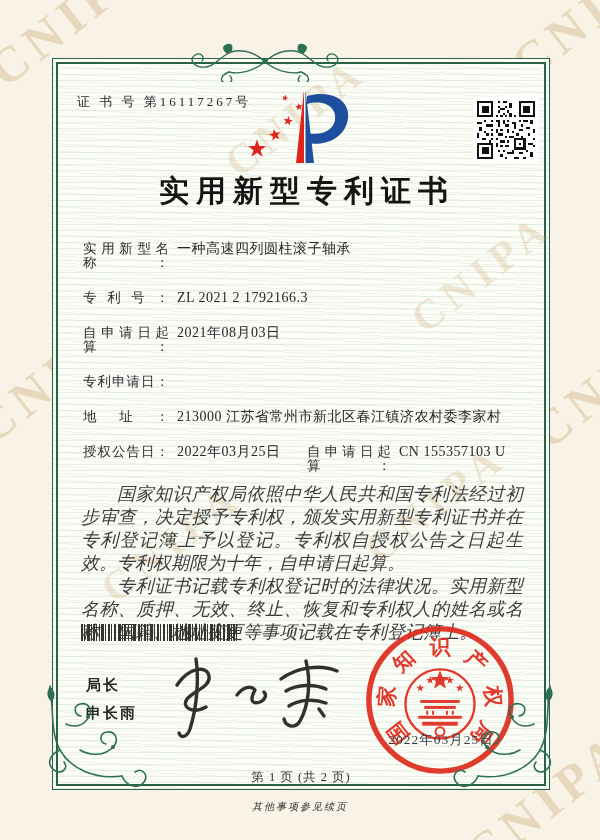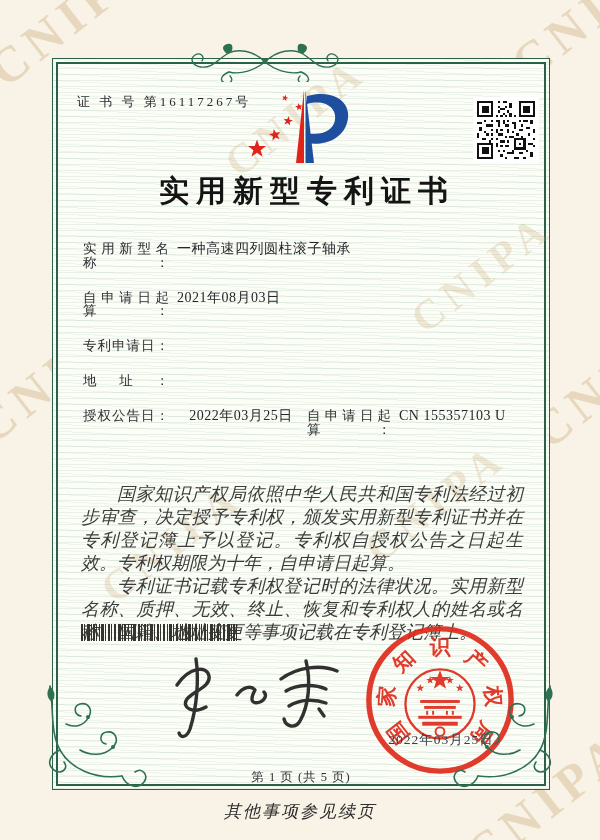--- a/index.html
+++ b/index.html
@@ -50,21 +50,21 @@
     color:#141414;
   }
   
   .fields{position:absolute;left:30px;right:30px;top:183px;}
   .frow{display:flex;align-items:baseline;font-size:14px;margin-bottom:21.5px;line-height:1;}
   .flabel{
     flex:none;width:86px;margin-right:8px;
     text-align:justify;text-align-last:justify;
     color:#2e2e34;font-size:13.5px;
   }
-  .fvalue{color:#26262c;letter-spacing:0.5px;text-align:center;}
+  .fvalue{color:#26262c;letter-spacing:0.5px;}
   .fvalue.fixed{flex:none;width:128px;}
   .flabel.second{width:84px;margin-left:2px;}
   
   .bodytext{
     position:absolute;left:28px;right:26px;top:424px;
     font-size:18px;line-height:23px;color:#3b3b3b;
     text-align:justify;font-style:italic;
   }
   .bodytext p{margin:0;text-indent:2em;}
   
@@ -83,21 +83,21 @@
     position:absolute;left:300px;top:672px;width:176px;text-align:center;
     font-size:13.5px;color:#3c3c48;letter-spacing:1px;z-index:4;
   }
   
   .page-info{
     position:absolute;left:0;top:710px;width:100%;text-align:center;
     font-size:12.5px;color:#2f2f35;letter-spacing:1px;
   }
   .footer-note{
     position:absolute;left:0;top:800px;width:100%;text-align:center;
-    font-size:17px;color:#2e2e2e;letter-spacing:2px;z-index:1;
+    font-size:10px;color:#2e2e2e;letter-spacing:2px;z-index:1;
     font-style:italic;
   }
   
   .flourish{position:absolute;z-index:4;pointer-events:none;}
   .fl-top{left:185px;top:42px;width:160px;height:40px;}
   .fl-bl{left:36px;top:684px;width:114px;height:114px;}
   .fl-br{left:450px;top:684px;width:114px;height:114px;transform:scaleX(-1);}
 </style>
 </head>
 <body>
@@ -167,28 +167,33 @@
       </div>
 
       <h1 class="title" style="margin:0;padding-left:6px;">实用新型专利证书</h1>
 
       <div class="fields">
         <div class="frow">
           <span class="flabel">实用新型名称：</span>
           <span class="fvalue">一种高速四列圆柱滚子轴承</span>
         </div>
         <div class="frow">
+          <span class="flabel">专利号：</span>
+          <span class="fvalue">ZL 2021 2 1792166.3</span>
+        </div>
+        <div class="frow">
           <span class="flabel">自申请日起算：</span>
           <span class="fvalue">2021年08月03日</span>
         </div>
         <div class="frow">
           <span class="flabel">专利申请日：</span>
         </div>
         <div class="frow">
           <span class="flabel">地址：</span>
+          <span class="fvalue">213000 江苏省常州市新北区春江镇济农村委李家村</span>
         </div>
         <div class="frow">
           <span class="flabel">授权公告日：</span>
           <span class="fvalue fixed">2022年03月25日</span>
           <span class="flabel second">自申请日起算：</span>
           <span class="fvalue">CN 155357103 U</span>
         </div>
       </div>
 
       <div class="bodytext">
@@ -197,20 +202,24 @@
       </div>
 
       <div class="barcode">
         <svg viewBox="0 0 156 17" width="156" height="17" preserveAspectRatio="none">
           <g fill="#35342f">
             <path d="M0 0h2v17H0zM3 0h1v17H3zM6 0h3v17H6zM10 0h1v17h-1zM12 0h2v17h-2zM15 0h1v17h-1zM18 0h1v17h-1zM20 0h3v17h-3zM24 0h1v17h-1zM27 0h2v17h-2zM30 0h1v17h-1zM33 0h2v17h-2zM37 0h3v17h-3zM41 0h1v17h-1zM43 0h2v17h-2zM47 0h1v17h-1zM50 0h1v17h-1zM52 0h3v17h-3zM57 0h2v17h-2zM60 0h1v17h-1zM63 0h2v17h-2zM66 0h1v17h-1zM69 0h3v17h-3zM73 0h1v17h-1zM76 0h2v17h-2zM79 0h1v17h-1zM82 0h2v17h-2zM86 0h1v17h-1zM88 0h3v17h-3zM92 0h1v17h-1zM95 0h2v17h-2zM99 0h1v17h-1zM101 0h1v17h-1zM104 0h2v17h-2zM107 0h3v17h-3zM111 0h1v17h-1zM114 0h2v17h-2zM118 0h1v17h-1zM120 0h1v17h-1zM123 0h2v17h-2zM126 0h1v17h-1zM129 0h3v17h-3zM133 0h1v17h-1zM136 0h2v17h-2zM139 0h1v17h-1zM142 0h2v17h-2zM146 0h3v17h-3zM150 0h1v17h-1zM152 0h2v17h-2zM155 0h1v17h-1z"></path>
           </g>
         </svg>
       </div>
 
+      <div class="signer">
+        <div>局长</div>
+        <div>申长雨</div>
+      </div>
 
       <svg class="sig-script" viewBox="0 0 210 100">
         <g fill="none" stroke="#1c1c1c" stroke-width="3.4" stroke-linecap="round" stroke-linejoin="round" opacity="0.9">
           <path d="M34,38 C46,20 64,18 66,29 C68,40 50,44 44,52 C38,61 50,67 63,60"></path>
           <path d="M53,12 C56,32 54,60 47,82 C44,90 38,92 36,86"></path>
           <path d="M94,48 C100,40 108,38 112,43 C107,52 108,58 117,55 C122,53 124,48 121,45"></path>
           <path d="M138,32 C154,20 178,17 194,24"></path>
           <path d="M163,14 C168,34 166,58 157,74 C152,82 143,80 141,72"></path>
           <path d="M143,44 C154,37 172,37 183,42"></path>
           <path d="M146,59 C157,52 172,52 183,56"></path>
@@ -246,21 +255,21 @@
             <rect x="92" y="91" width="2" height="4"></rect>
             <rect x="58" y="96" width="44" height="3"></rect>
             <rect x="62" y="102" width="36" height="4"></rect>
           </g>
           <circle cx="80" cy="112" r="4.5" fill="none" stroke="#df2b1c" stroke-width="2"></circle>
         </g>
       </svg>
 
       <div class="seal-date">2022年03月25日</div>
 
-      <div class="page-info">第 1 页 (共 5 页)</div>
+      <div class="page-info">第 1 页 (共 2 页)</div>
 
     </div>
   </div>
 
   <svg class="flourish fl-top" viewBox="0 0 160 40">
     <g fill="none" stroke="#2e7052" stroke-width="1.4" stroke-linecap="round">
       <path d="M80 20 C68 8 52 6 42 12 C32 18 28 26 16 25 C8 24 4 17 10 13 C15 10 20 14 17 19"></path>
       <path d="M80 20 C92 8 108 6 118 12 C128 18 132 26 144 25 C152 24 156 17 150 13 C145 10 140 14 143 19"></path>
       <path d="M80 20 C70 28 56 33 44 30"></path>
       <path d="M80 20 C90 28 104 33 116 30"></path>

